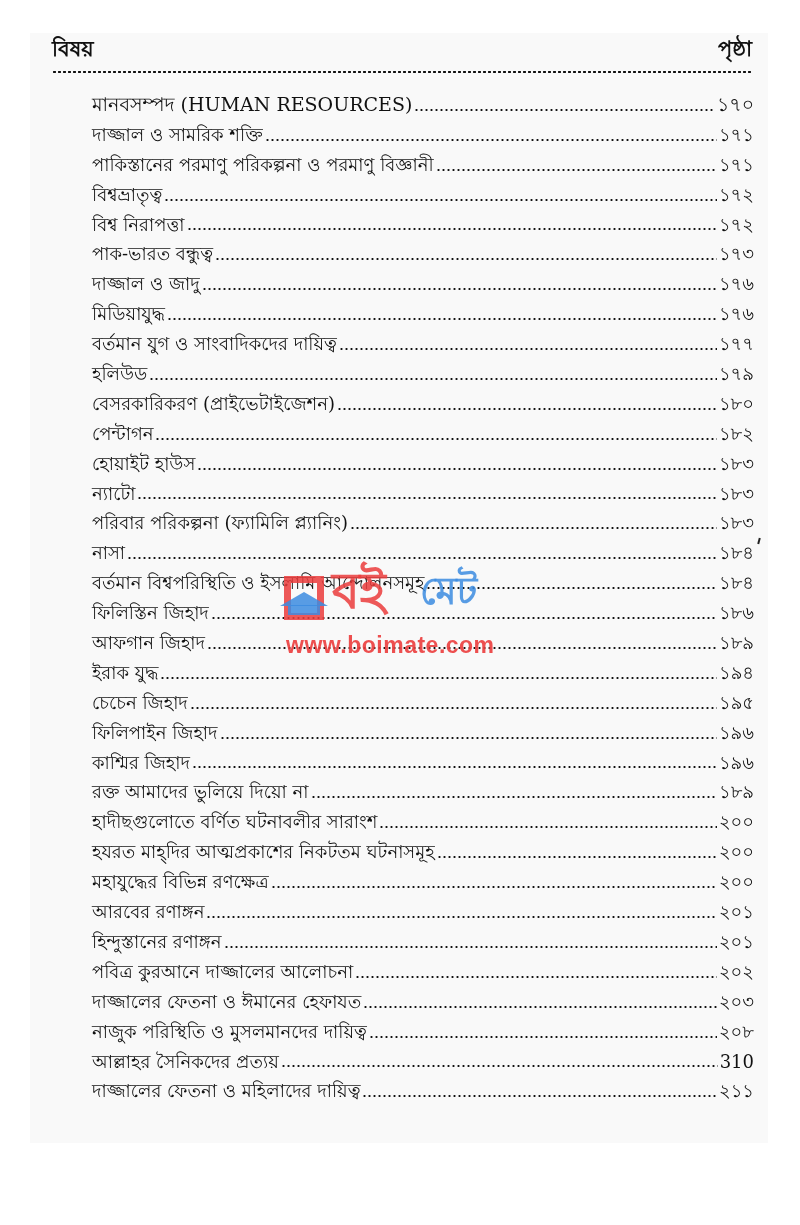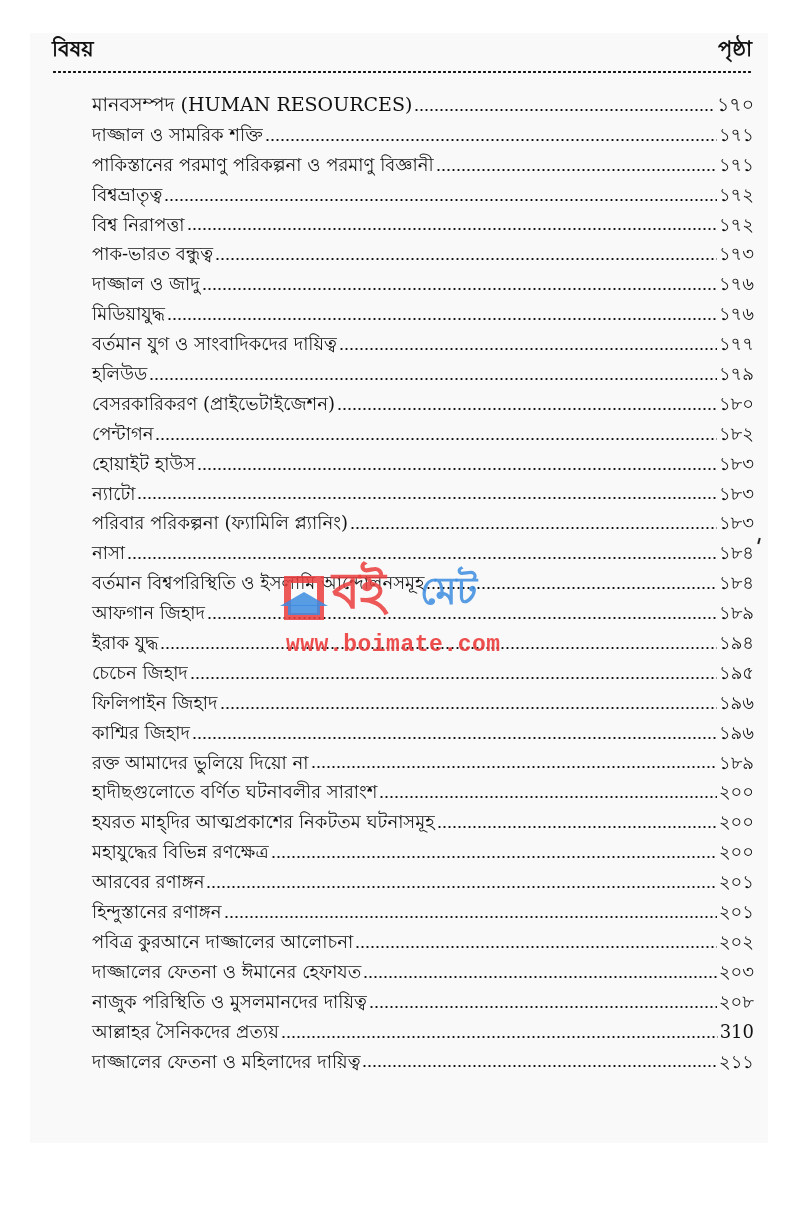--- a/index.html
+++ b/index.html
@@ -58,21 +58,21 @@
     .wm-boi {
       position: absolute; left: 52px; top: -6px; font-size: 50px; font-weight: bold;
       color: rgba(235,60,60,0.85); font-family: "DejaVu Sans", sans-serif; line-height: 70px;
     }
     .wm-mate {
       position: absolute; left: 140px; top: -6px; font-size: 38px; font-weight: bold;
       color: rgba(60,140,225,0.85); font-family: "DejaVu Sans", sans-serif; line-height: 70px;
     }
     .wm-url {
       position: absolute; left: 6px; top: 70px; font-size: 23px; font-weight: bold;
-      color: rgba(235,60,60,0.9); font-family: Liberation Mono, monospace; letter-spacing: 0.5px;
+      color: rgba(235,60,60,0.9); font-family: Liberation Sans, sans-serif; letter-spacing: 0.5px;
     }
   </style>
 </head>
 <body>
 
 <div class="page"></div>
 
 <div class="head">
   <span>বিষয়</span>
   <span>পৃষ্ঠা</span>
@@ -157,20 +157,25 @@
     </div>
     <div class="row">
       <span class="title">নাসা</span>
       <span class="leader"></span>
       <span class="page-num">১৮৪</span>
     </div>
     <div class="row">
       <span class="title">বর্তমান বিশ্বপরিস্থিতি ও ইসলামি আন্দোলনসমূহ</span>
       <span class="leader"></span>
       <span class="page-num">১৮৪</span>
+    </div>
+    <div class="row">
+      <span class="title">ফিলিস্তিন জিহাদ</span>
+      <span class="leader"></span>
+      <span class="page-num">১৮৬</span>
     </div>
     <div class="row">
       <span class="title">আফগান জিহাদ</span>
       <span class="leader"></span>
       <span class="page-num">১৮৯</span>
     </div>
     <div class="row">
       <span class="title">ইরাক যুদ্ধ</span>
       <span class="leader"></span>
       <span class="page-num">১৯৪</span>

